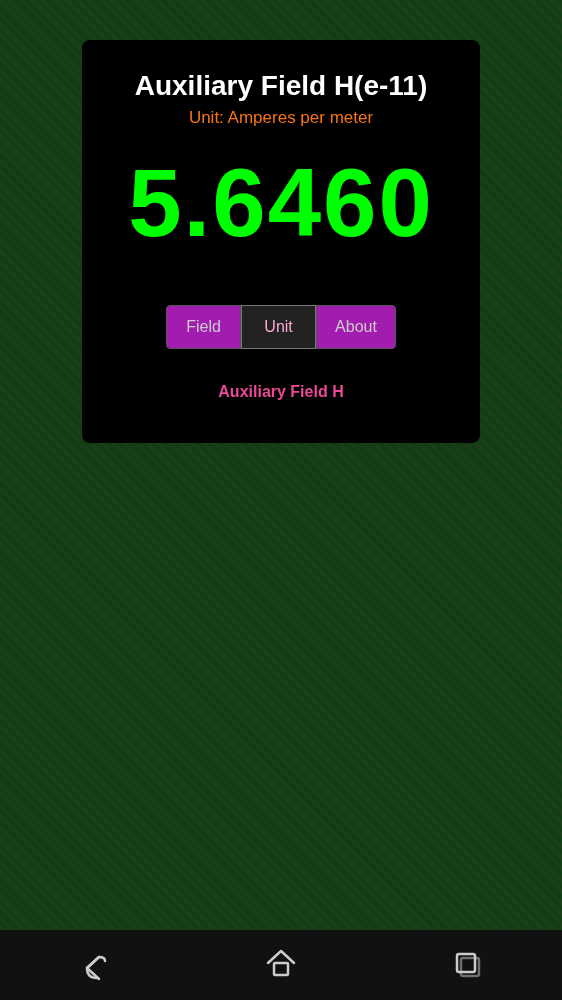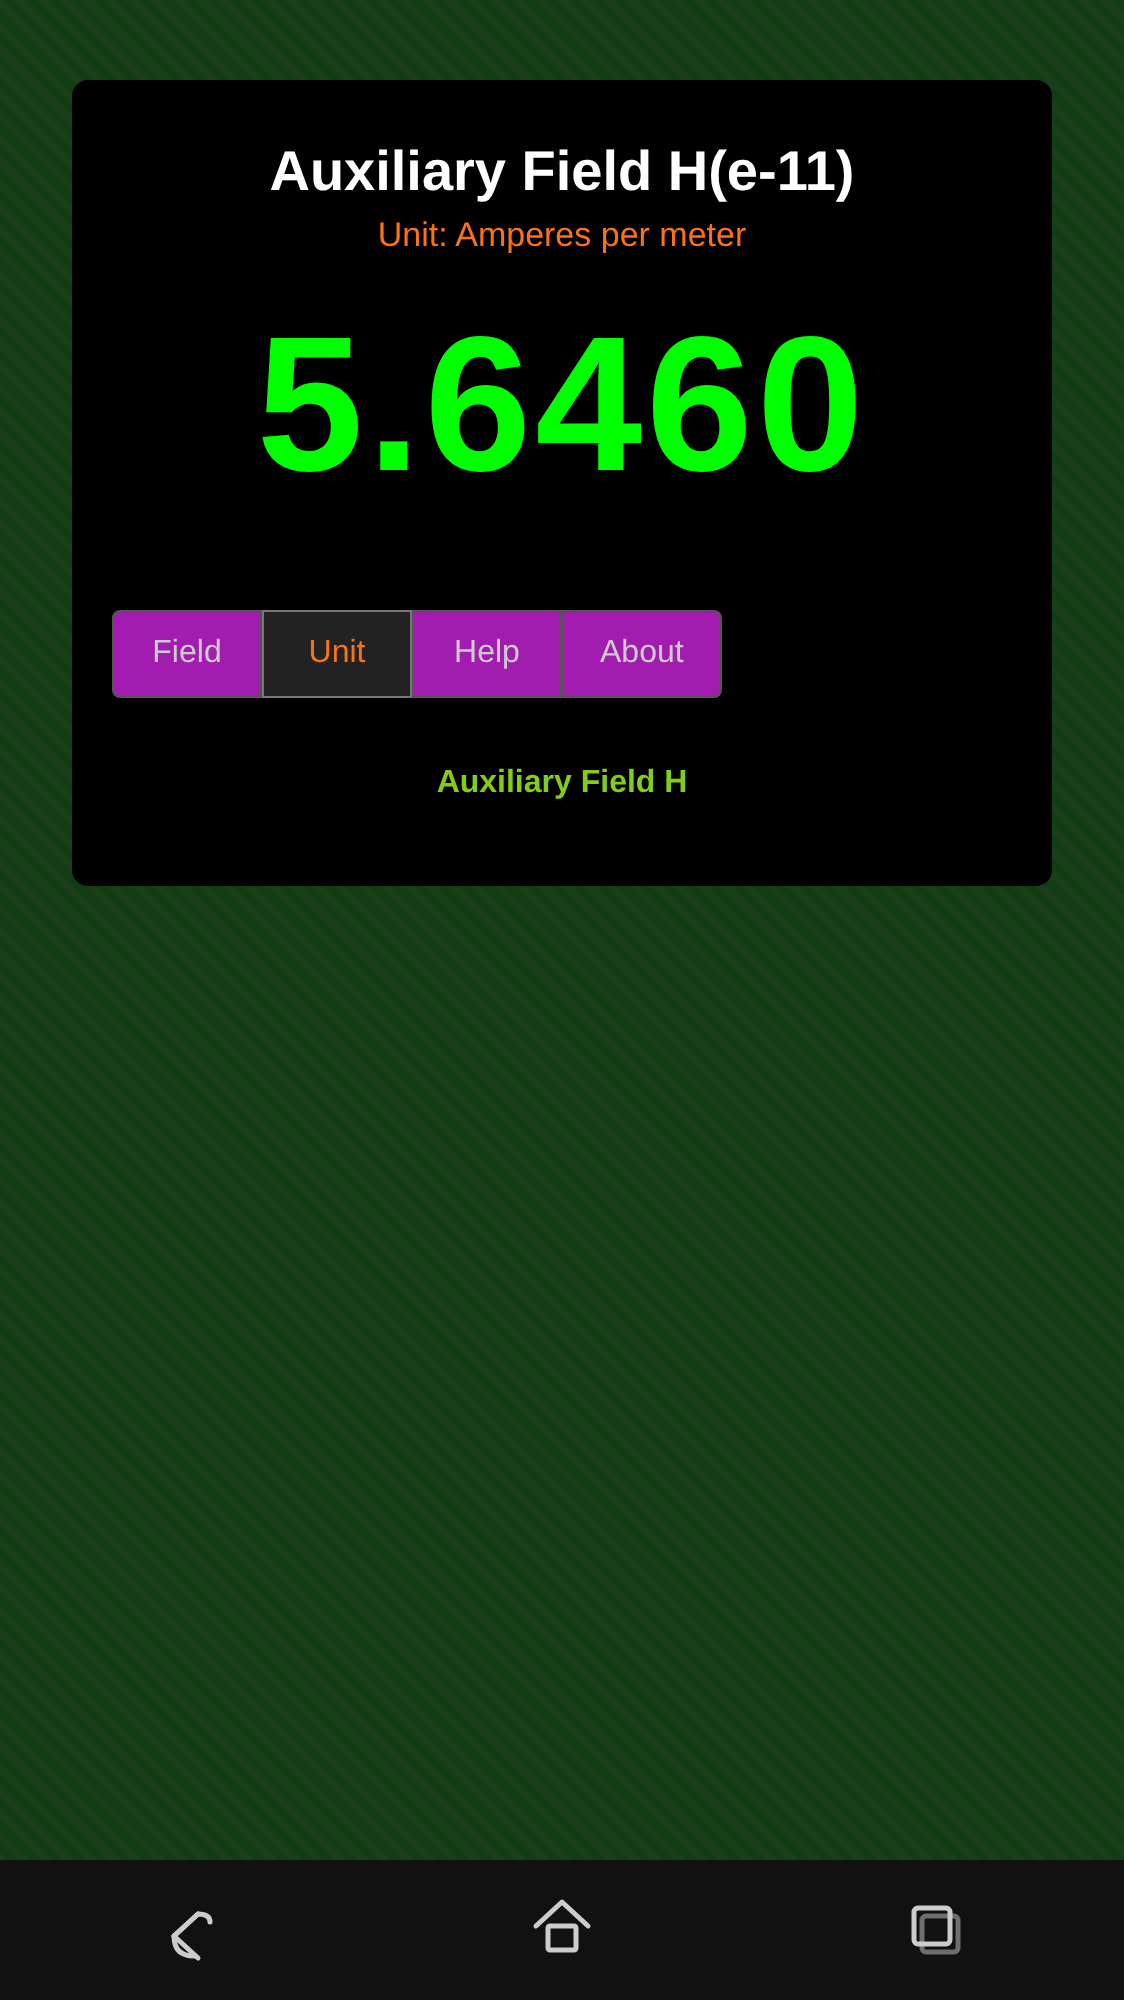--- a/index.html
+++ b/index.html
@@ -17,27 +17,28 @@
       );
       display: flex;
       flex-direction: column;
       align-items: center;
       justify-content: space-between;
       font-family: Arial, sans-serif;
       overflow: hidden;
     }
 
     .main-card {
-      width: 490px;
+      width: 398px;
       background-color: #000;
       border-radius: 8px;
       margin-top: 40px;
       padding: 30px 20px 30px 20px;
       display: flex;
       flex-direction: column;
+      align-items: center;
     }
 
     .app-title {
       color: #fff;
       font-size: 28px;
       font-weight: bold;
       text-align: center;
       margin-bottom: 6px;
     }
 
@@ -78,26 +79,26 @@
     .tab-btn:first-child {
       border-radius: 4px 0 0 4px;
     }
 
     .tab-btn:last-child {
       border-radius: 0 4px 4px 0;
     }
 
     .tab-btn.active {
       background-color: #222;
-      color: #f97316;
+      color: #f9a8d4;
       border-color: #777;
     }
 
     .description-area {
-      color: #84cc16;
+      color: #ec4899;
       font-size: 15px;
       text-align: center;
       line-height: 1.6;
       padding: 0 10px;
     }
 
     .description-title {
       font-size: 16px;
       font-weight: bold;
       margin-bottom: 8px;
@@ -135,21 +136,20 @@
 <body>
 
 <div class="main-card">
   <div class="app-title">Auxiliary Field H(e-11)</div>
   <div class="unit-label">Unit: Amperes per meter</div>
   <div class="display-value">5.6460</div>
 
   <div class="button-row">
     <button class="tab-btn">Field</button>
     <button class="tab-btn active">Unit</button>
-    <button class="tab-btn">Help</button>
     <button class="tab-btn">About</button>
   </div>
 
   <div class="description-area">
     <div class="description-title">Auxiliary Field H</div>
   </div>
 </div>
 
 <div class="bottom-nav">
   <div class="back-icon">

